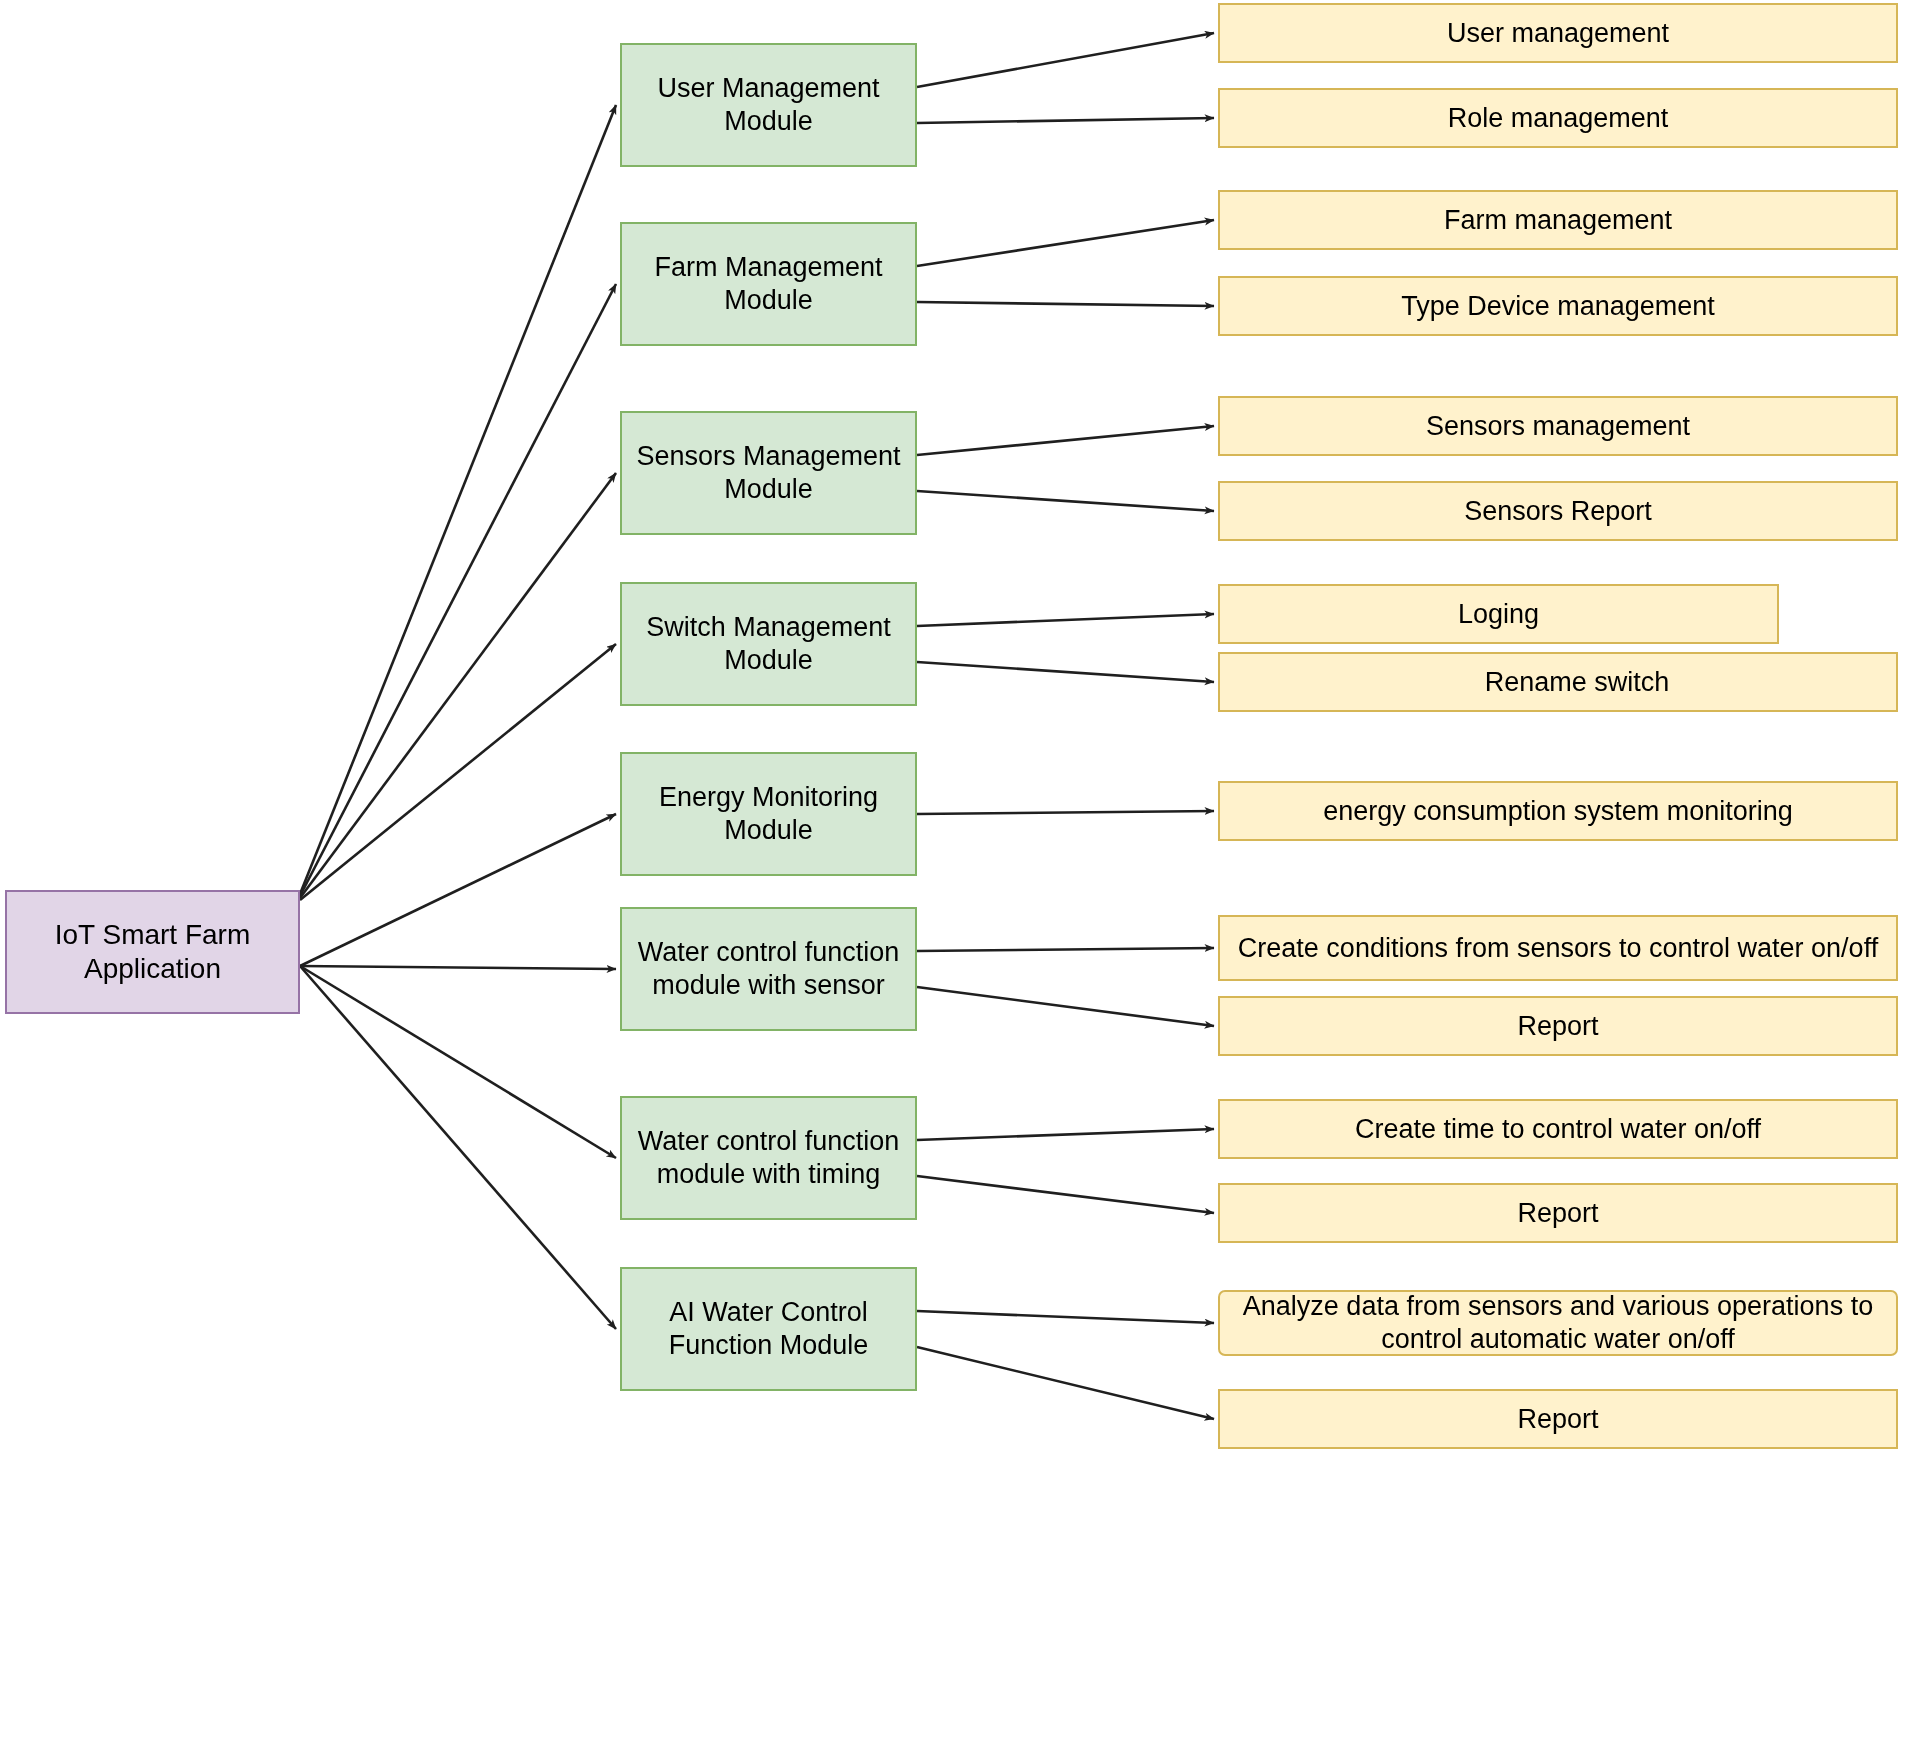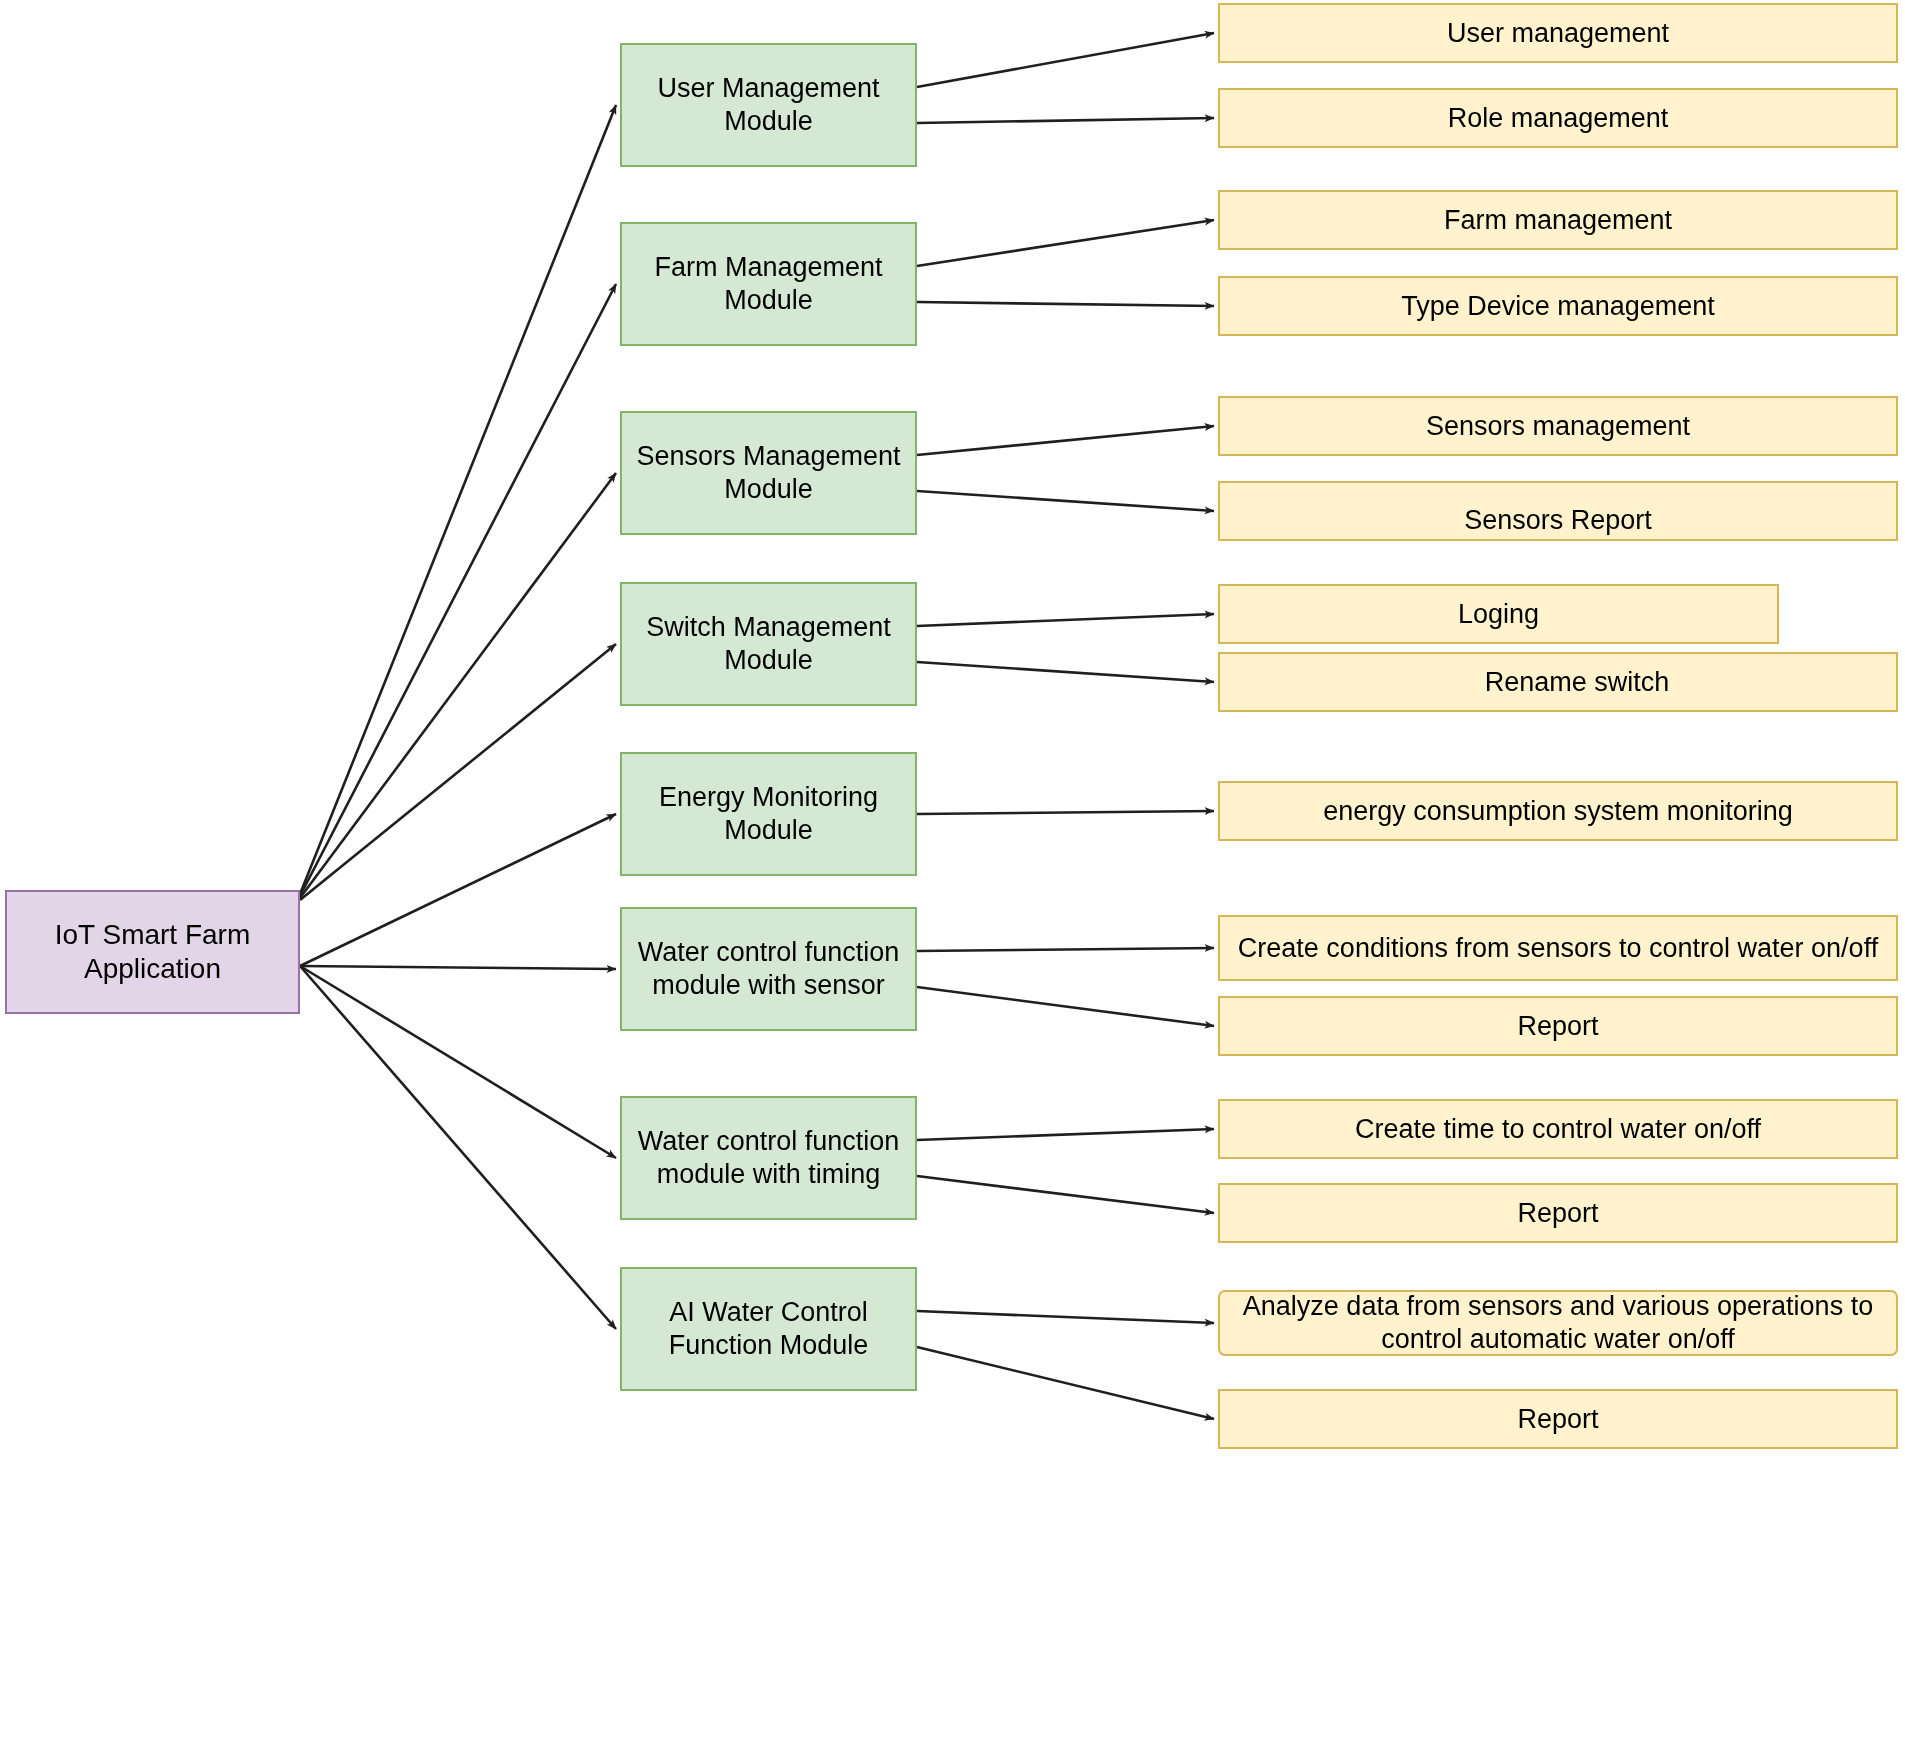--- a/index.html
+++ b/index.html
@@ -131,21 +131,21 @@
         <div>
           <span>Sensors Management</span>
           <span>Module</span>
         </div>
       </div>
       <div class="node node-feature" style="left: 1218px; top: 396px; width: 680px; height: 60px;">
         <div>
           <span>Sensors management</span>
         </div>
       </div>
-      <div class="node node-feature" style="left: 1218px; top: 481px; width: 680px; height: 60px; align-items: flex-end;">
+      <div class="node node-feature" style="left: 1218px; top: 481px; width: 680px; height: 60px;">
         <div>
           <span>Sensors Report</span>
         </div>
       </div>
       <div class="node node-module" style="left: 620px; top: 582px; width: 297px; height: 124px;">
         <div>
           <span>Switch Management</span>
           <span>Module</span>
         </div>
       </div>

